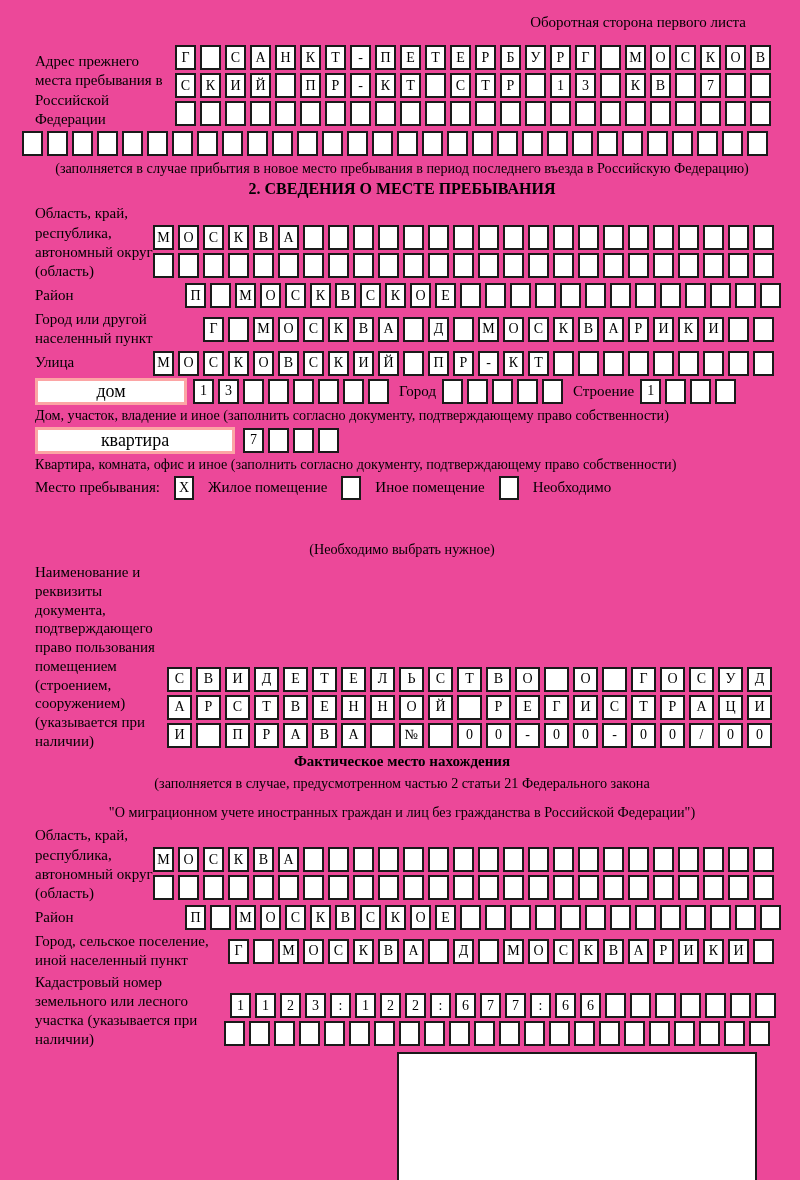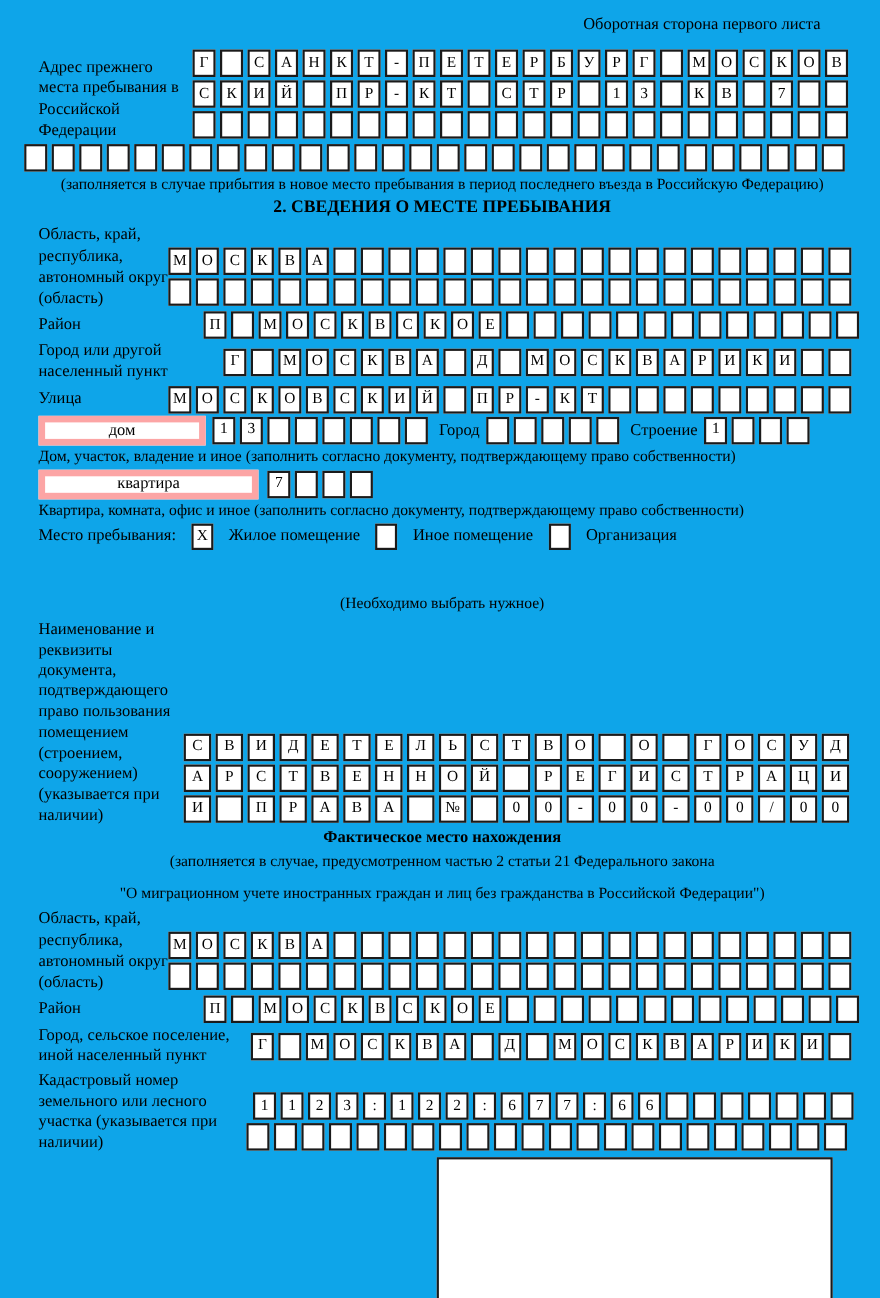--- a/index.html
+++ b/index.html
@@ -1,18 +1,18 @@
 <!DOCTYPE html>
 <html><head>
 <meta charset="utf-8">
 <style>
   html,body{margin:0;padding:0;background:#fff;}
   .page{
     position:relative;width:800px;height:1180px;box-sizing:border-box;
-    padding:10px 18px 0 22px;background:#0ea5e9;color:#000;
+    padding:10px 18px 0 22px;background:#ec4899;color:#000;
     font-family:"Liberation Serif","DejaVu Serif",serif;overflow:hidden;
   }
   .corner{text-align:right;font-size:15px;margin:4px 36px 14px 0;}
   .frow{display:flex;align-items:flex-end;}
   .frow.vcenter{align-items:center;}
   .lbl{font-size:15px;line-height:1.28;box-sizing:border-box;padding-left:13px;flex-shrink:0;}
   .lbl-prev{width:153px;}
   .lbl-region{width:131px;}
   .lbl-district{width:163px;}
   .lbl-city2{width:181px;}
@@ -26,22 +26,22 @@
     box-sizing:border-box;flex-shrink:0;width:21px;height:25px;margin-right:4px;
     border:2px solid #1a1a1a;display:flex;align-items:center;justify-content:center;
     font-size:14px;line-height:1;background:#fff;
   }
   .cells.wide .cell{width:25px;}
   .center-note{text-align:center;font-size:14.2px;margin:0 0 3px 0;line-height:1.3;}
   .sec-title{text-align:center;font-weight:bold;font-size:16px;margin:2px 0 6px 0;}
   .sub-title{text-align:center;font-weight:bold;font-size:15px;margin:2px 0 4px 0;}
   .side-note{font-size:14.2px;margin:0 0 3px 13px;}
   .longbox{
-    box-sizing:border-box;height:27px;border:6px solid #fca5a5;display:flex;
-    align-items:center;justify-content:center;font-size:15px;flex-shrink:0;background:#fff;
+    box-sizing:border-box;height:27px;border:3px solid #fca5a5;display:flex;
+    align-items:center;justify-content:center;font-size:18px;flex-shrink:0;background:#fff;
   }
   .housebox{width:152px;margin-right:6px;}
   .aptbox{width:200px;margin-right:8px;}
   .inline-lbl{font-size:15px;margin:0 6px 0 6px;white-space:nowrap;align-self:center;}
   .houserow{margin-left:13px;margin-bottom:2px;}
   .chkrow{margin-left:13px;margin-bottom:20px;display:flex;align-items:center;font-size:15px;}
   .checkbox{
     box-sizing:border-box;width:20px;height:24px;border:2px solid #1a1a1a;margin:0 14px 0 14px;
     display:flex;align-items:center;justify-content:center;font-size:14px;flex-shrink:0;background:#fff;
   }
@@ -368,21 +368,21 @@
   </div>
   <div class="side-note">Квартира, комната, офис и иное (заполнить согласно документу, подтверждающему право собственности)</div>
 
   <div class="chkrow">
     <span>Место пребывания:</span>
     <span class="checkbox">X</span>
     <span>Жилое помещение</span>
     <span class="checkbox"></span>
     <span>Иное помещение</span>
     <span class="checkbox"></span>
-    <span>Организация</span>
+    <span>Необходимо</span>
   </div>
   <div class="center-note" style="margin-bottom:5px;margin-top:40px;">(Необходимо выбрать нужное)</div>
 
   <div class="frow mb2">
     <div class="lbl lbl-doc">Наименование и реквизиты документа, подтверждающего право пользования помещением (строением, сооружением) (указывается при наличии)</div>
     <div>
       <div class="cells wide cellrow">
           <span class="cell">С</span>
           <span class="cell">В</span>
           <span class="cell">И</span>

